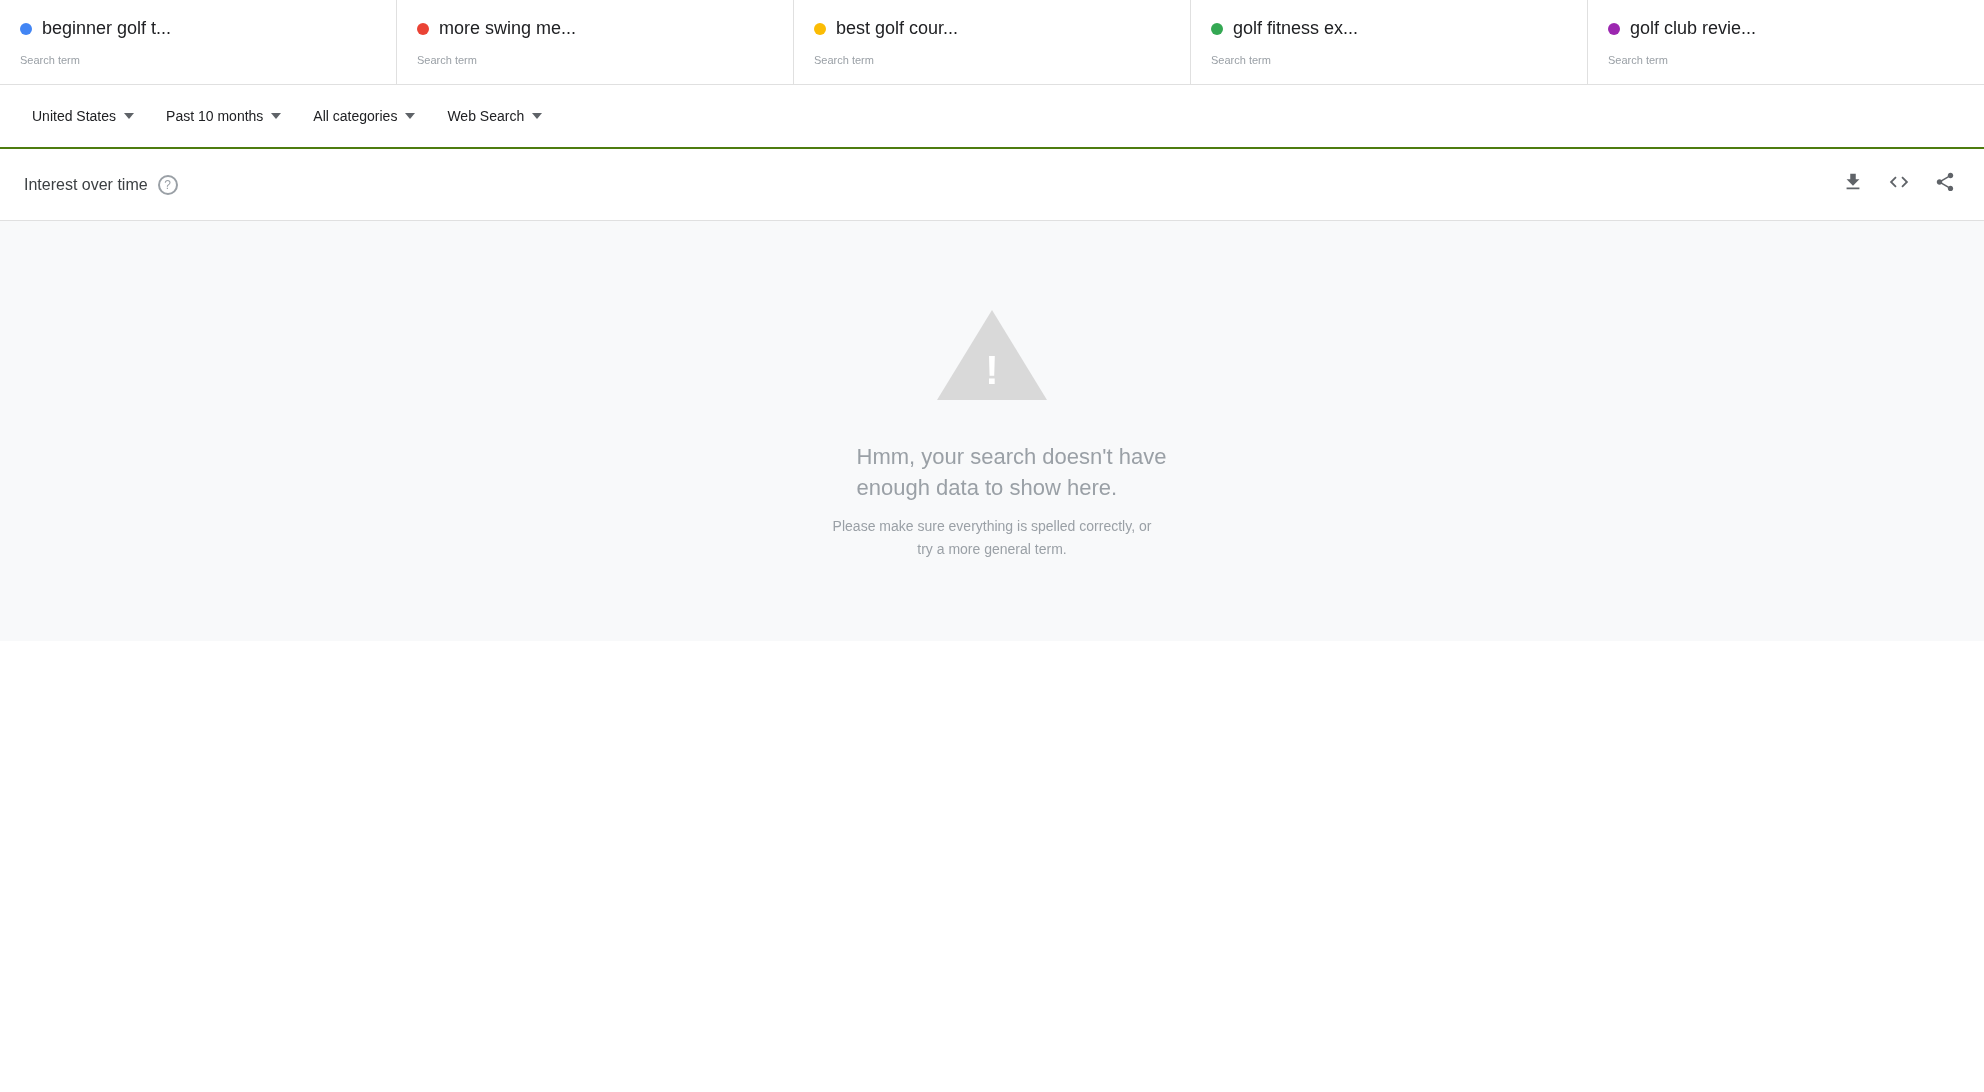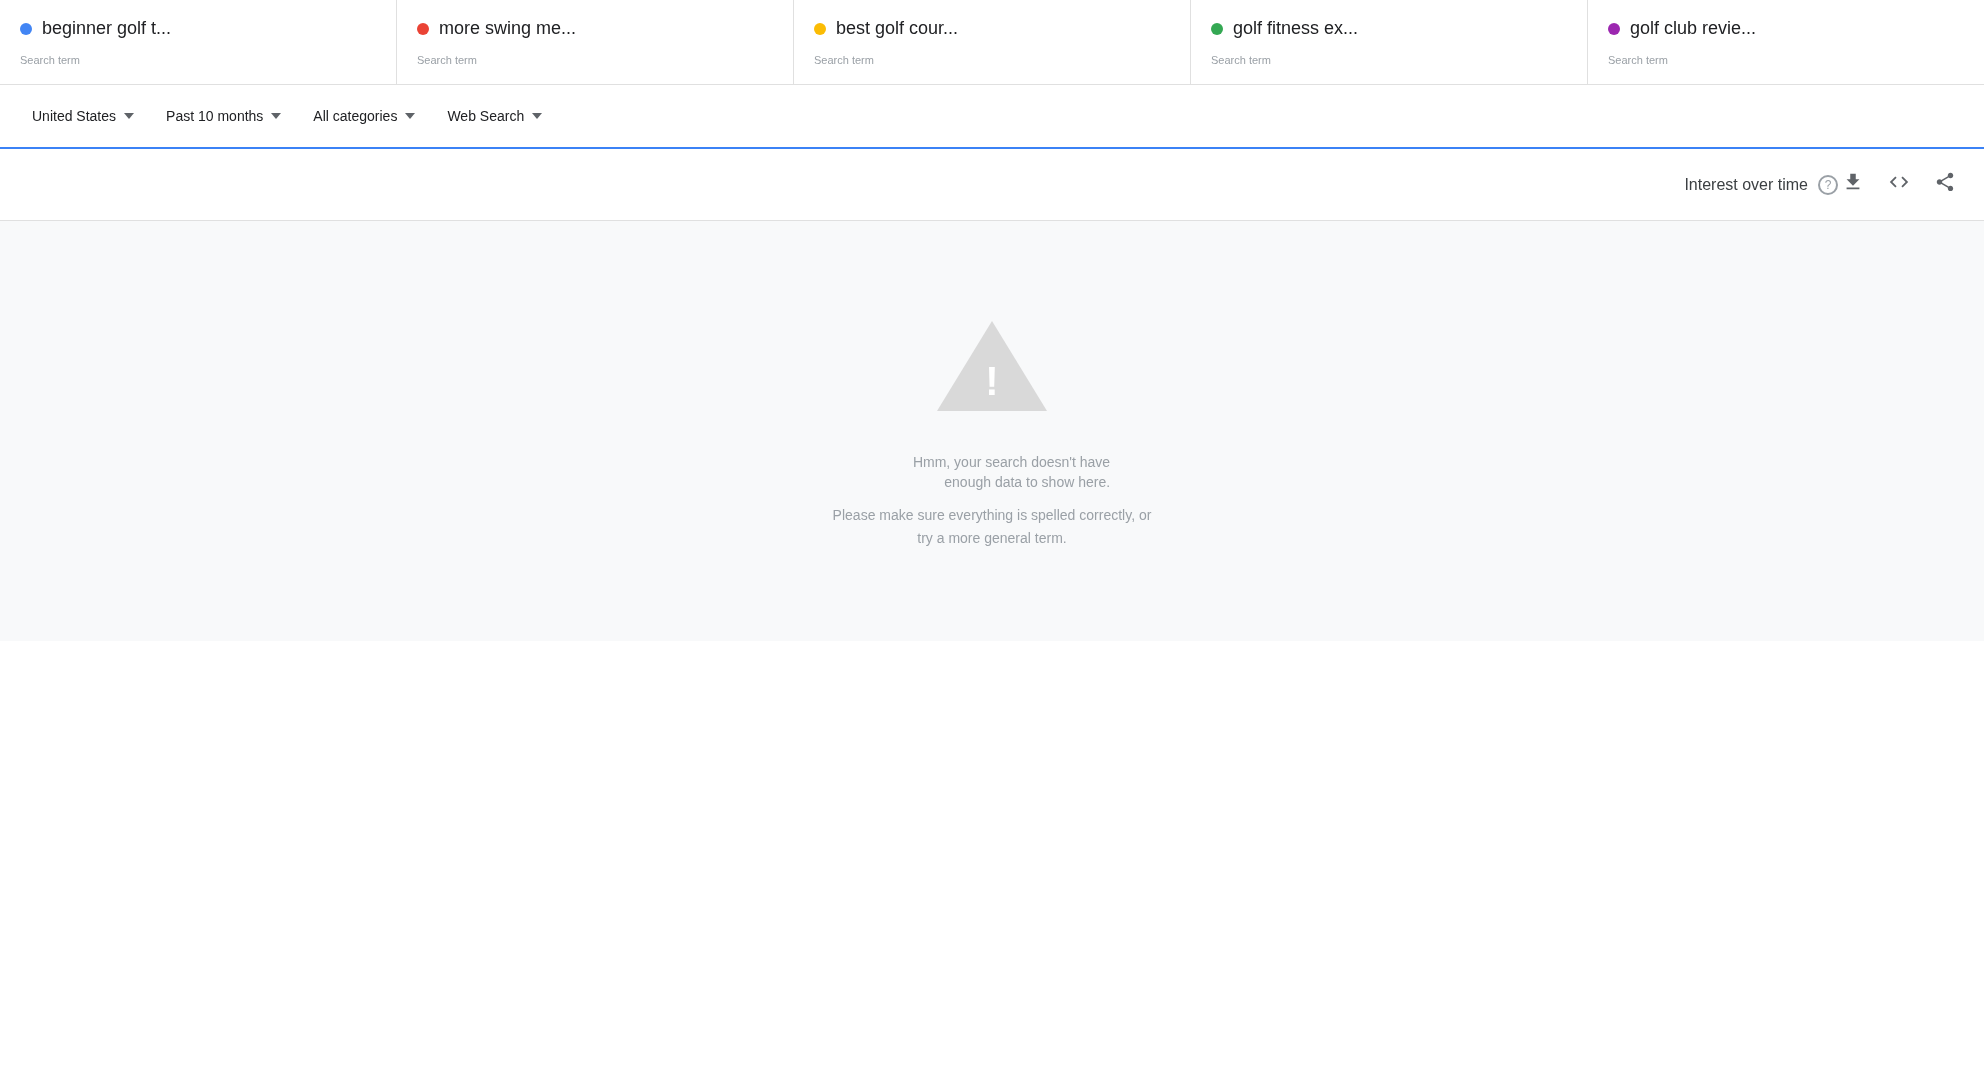--- a/index.html
+++ b/index.html
@@ -43,21 +43,21 @@
       font-size: 11px;
       color: #9aa0a6;
     }
 
     
     .filters-row {
       display: flex;
       align-items: center;
       padding: 0 20px;
       height: 64px;
-      border-bottom: 2px solid #3b82f6;
+      border-bottom: 2px solid #4d7c0f;
       gap: 8px;
     }
     .filter-btn {
       display: flex;
       align-items: center;
       gap: 8px;
       padding: 8px 12px;
       border: none;
       background: none;
       cursor: pointer;
@@ -71,21 +71,21 @@
       border-left: 5px solid transparent;
       border-right: 5px solid transparent;
       border-top: 6px solid #5f6368;
       display: inline-block;
     }
 
     
     .section-header {
       display: flex;
       align-items: center;
-      justify-content: flex-end;
+      justify-content: space-between;
       padding: 18px 24px;
       border-bottom: 1px solid #e0e0e0;
     }
     .section-title-row {
       display: flex;
       align-items: center;
       gap: 10px;
     }
     .section-title {
       font-size: 16px;
@@ -125,23 +125,23 @@
       align-items: center;
       justify-content: center;
       padding: 80px 20px;
       background: #f8f9fa;
       min-height: 420px;
     }
     .warning-triangle {
       margin-bottom: 32px;
     }
     .empty-title {
-      font-size: 14px;
-      color: #9aa0a6;
-      text-align: right;
+      font-size: 22px;
+      color: #9aa0a6;
+      text-align: left;
       margin-bottom: 12px;
       line-height: 1.4;
       margin-left: 39px;
     }
     .empty-subtitle {
       font-size: 14px;
       color: #9aa0a6;
       text-align: center;
       line-height: 1.6;
     }

